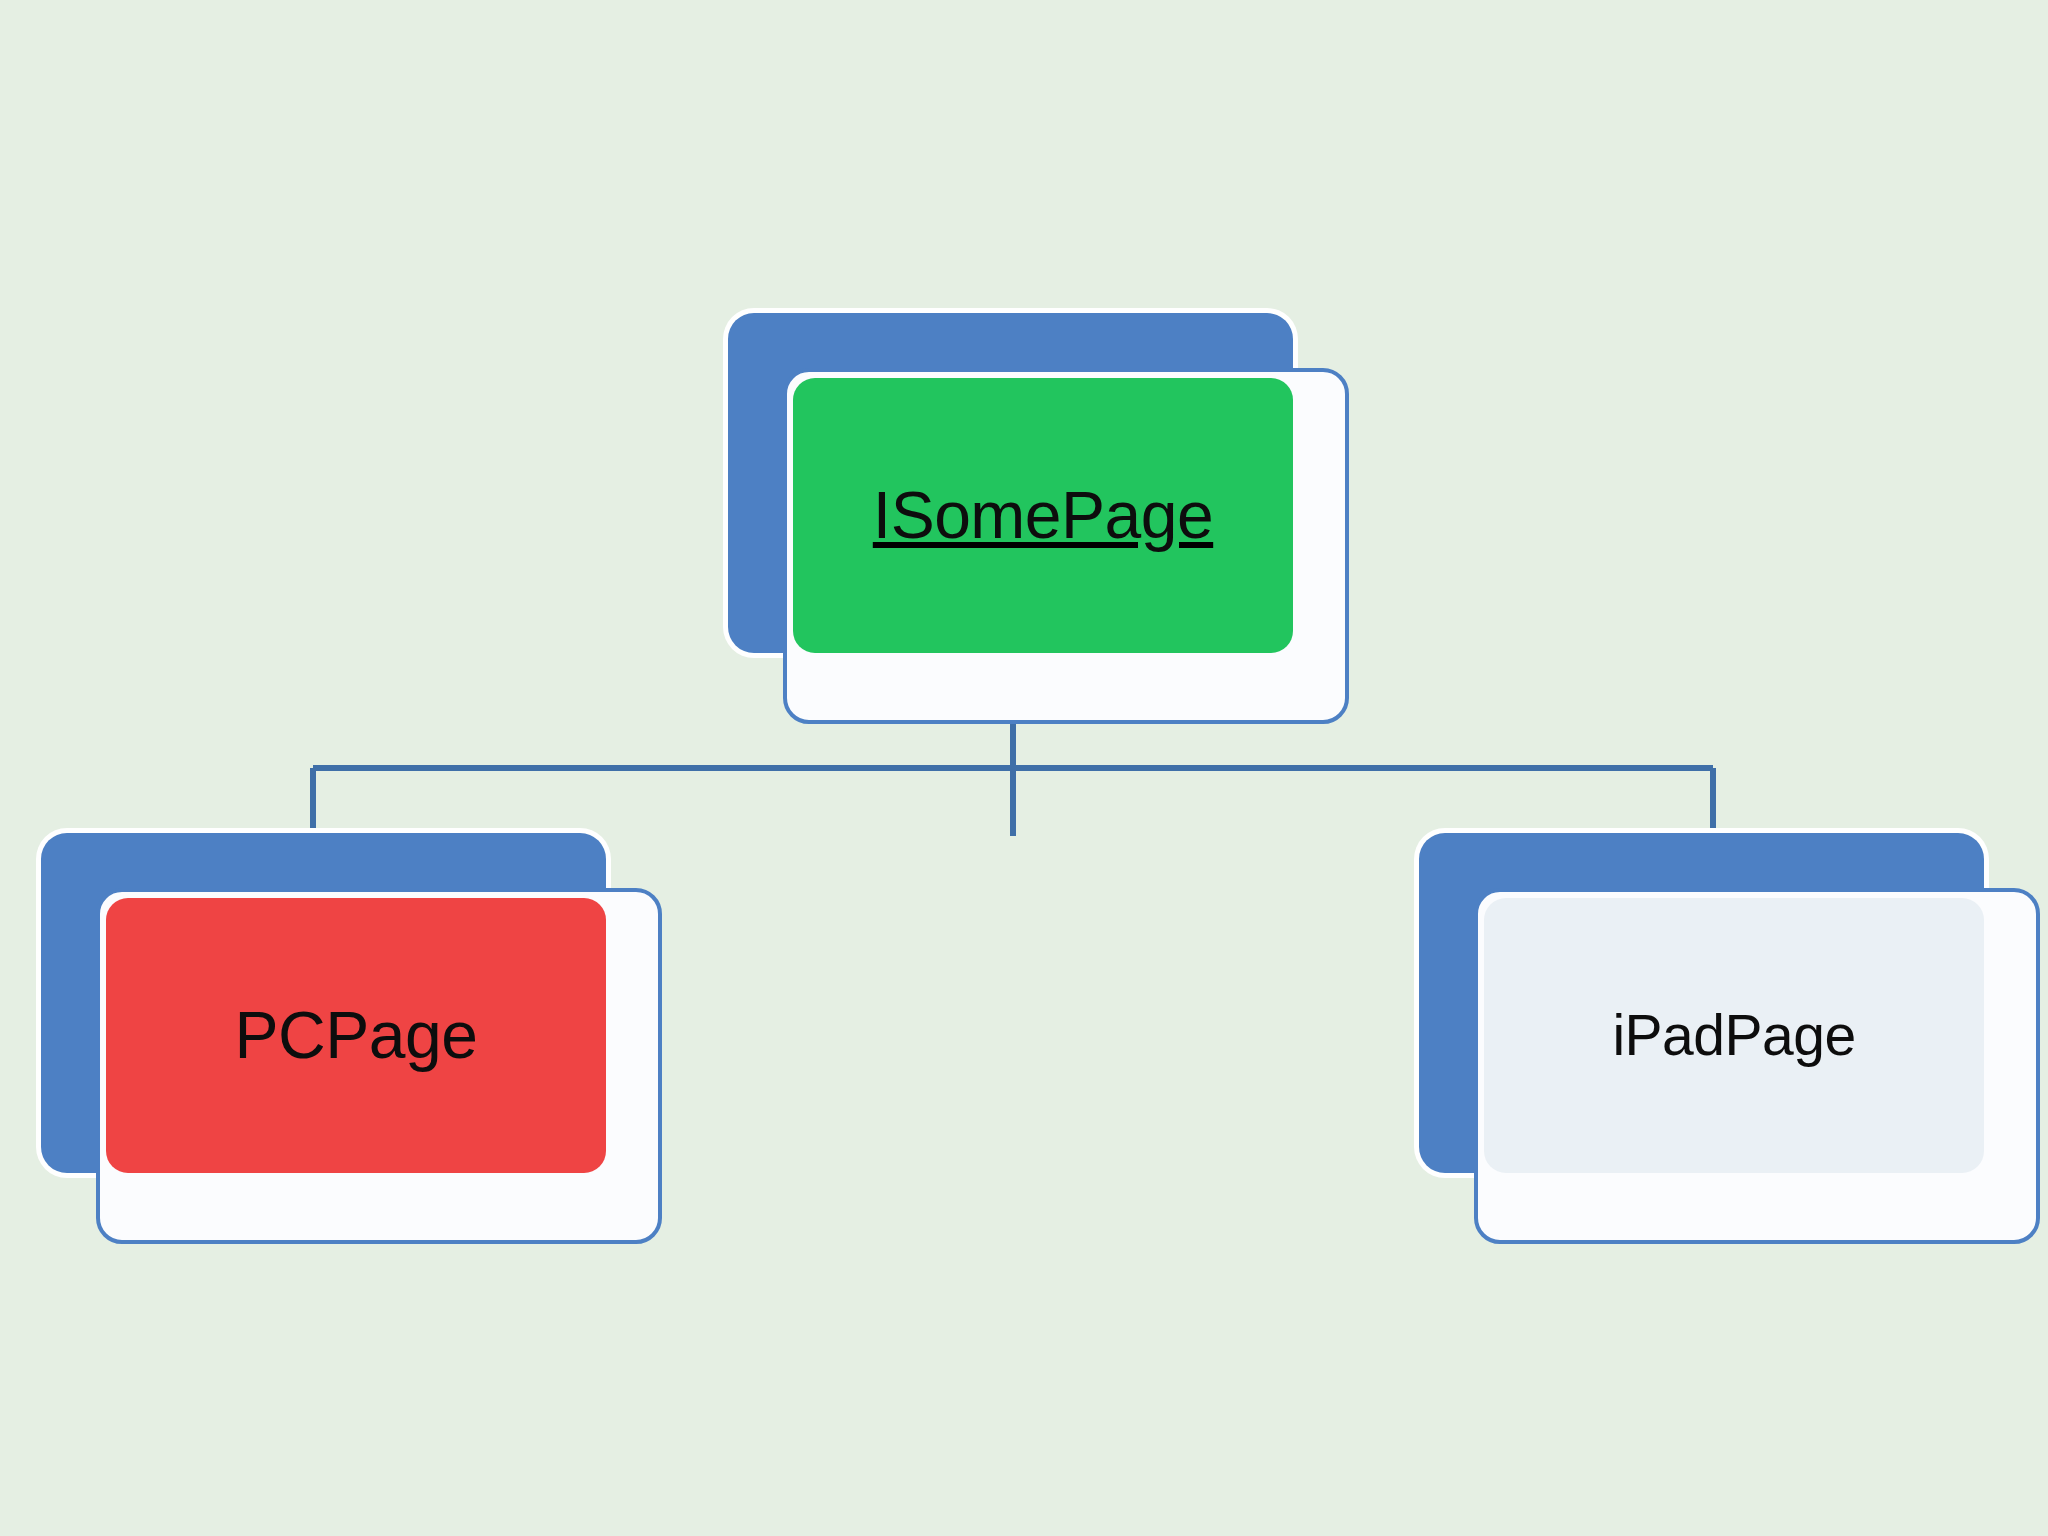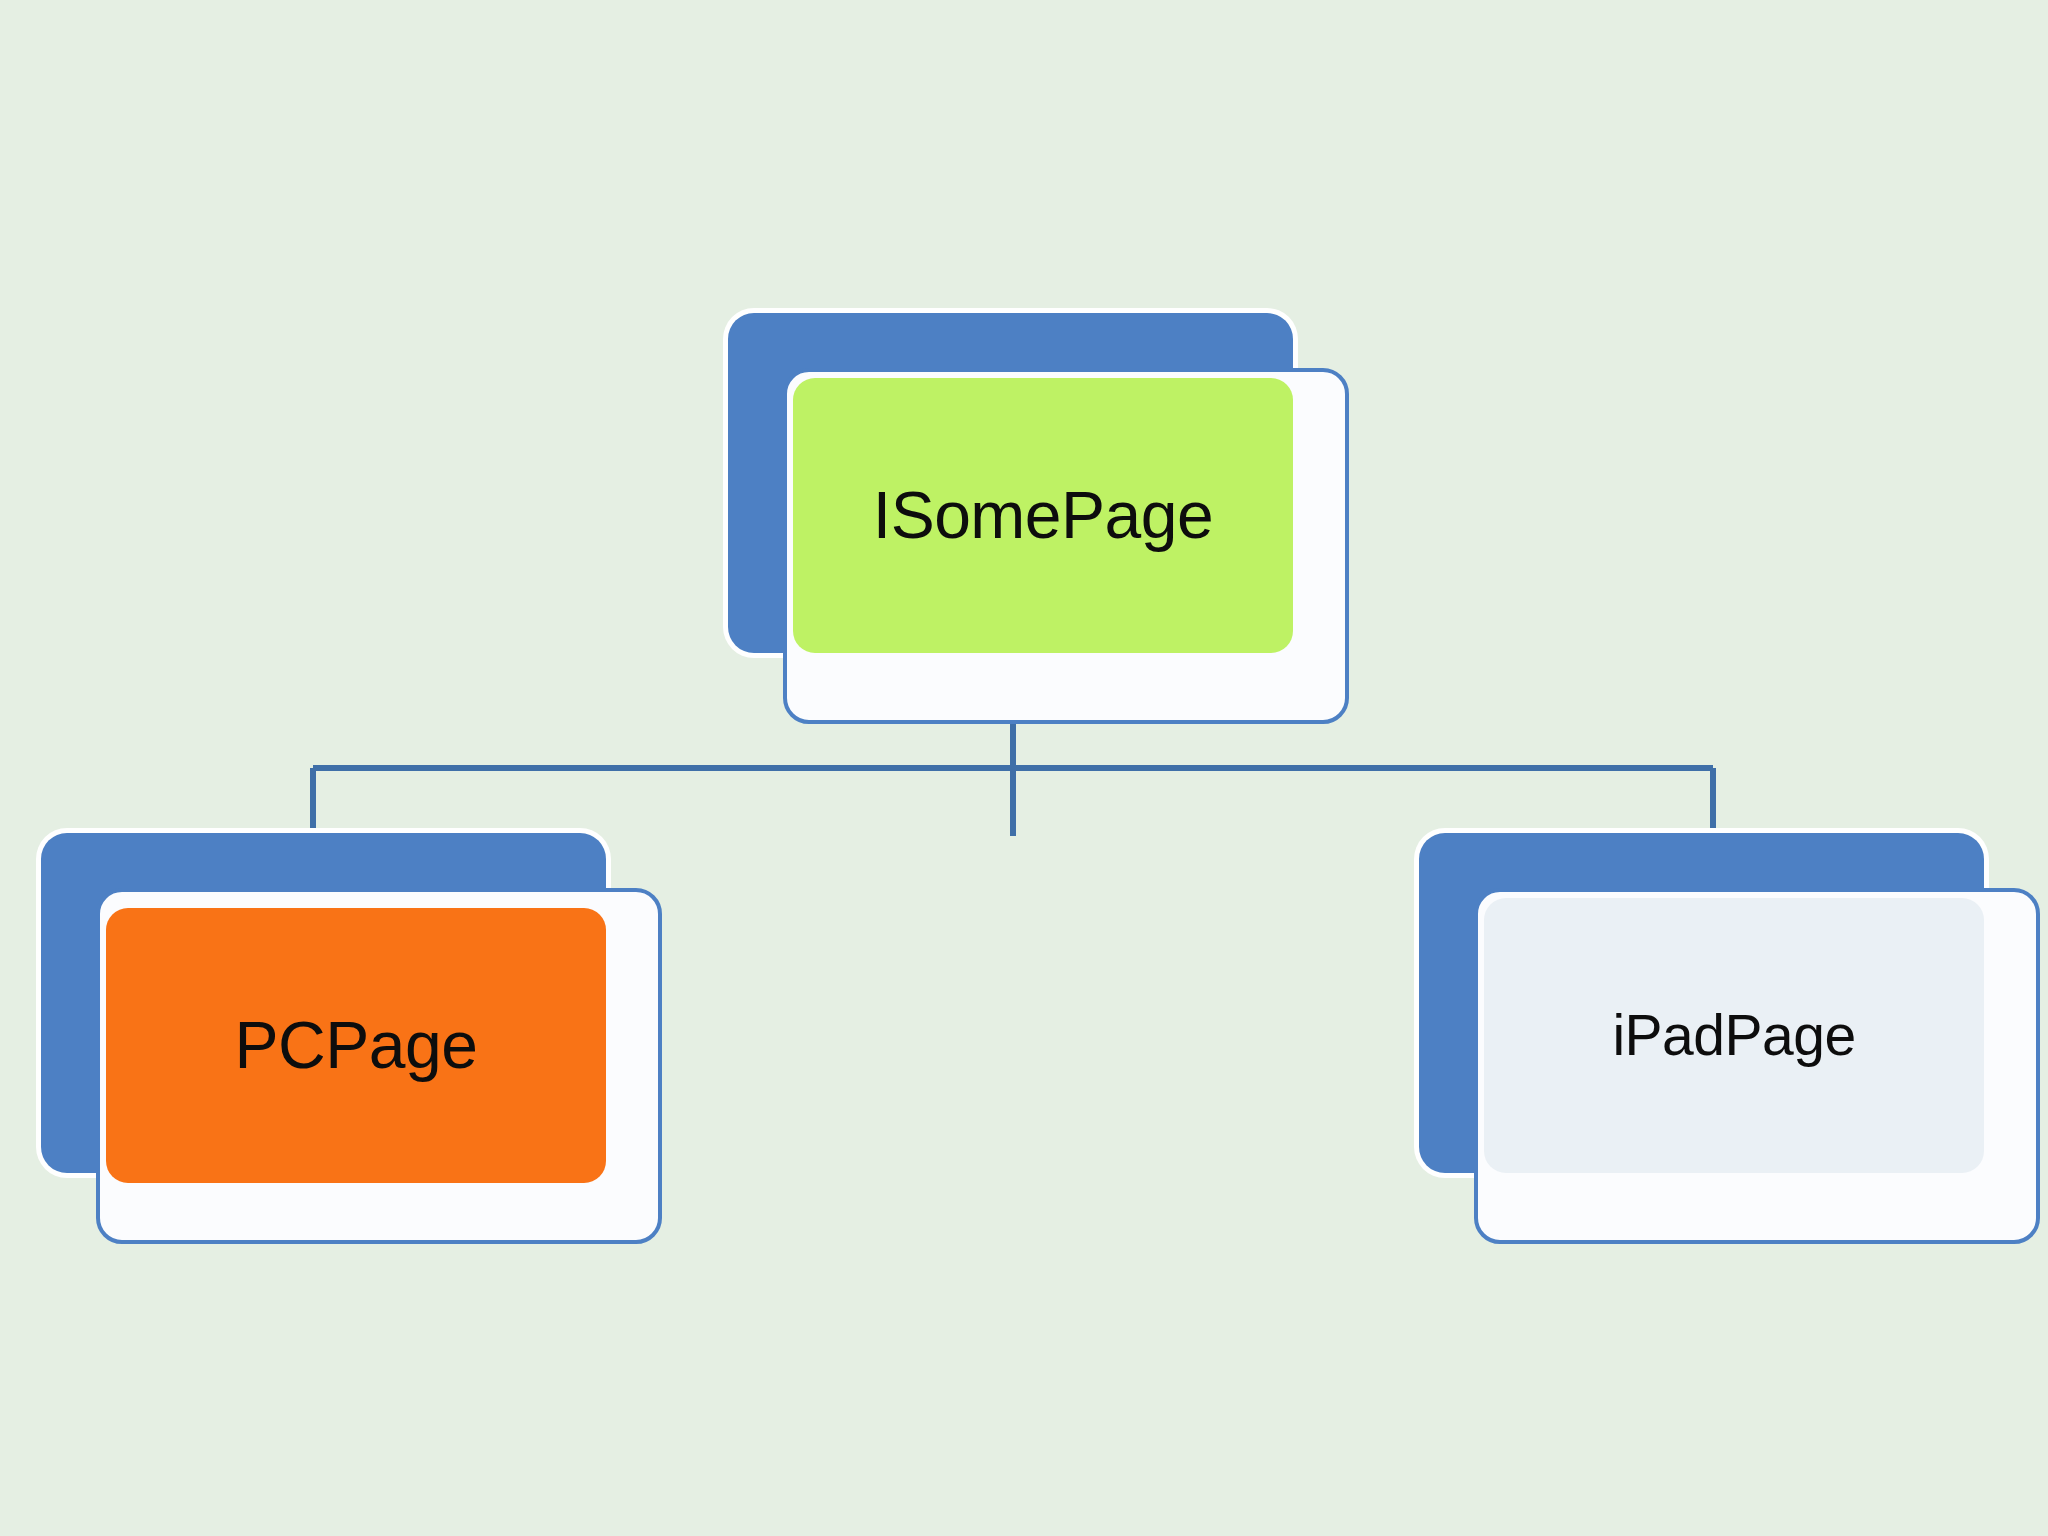--- a/index.html
+++ b/index.html
@@ -121,29 +121,29 @@
     <path d="M 313 768 L 313 836" stroke="#3f6fa8" stroke-width="6" fill="none"></path>
 
     <path d="M 1013 768 L 1013 836" stroke="#3f6fa8" stroke-width="6" fill="none"></path>
 
     <path d="M 1713 768 L 1713 836" stroke="#3f6fa8" stroke-width="6" fill="none"></path>
   </svg>
 
   <div class="node" id="node-root">
     <div class="plate-back" style="background: rgb(77, 128, 196);"></div>
     <div class="plate-front" style="background: rgb(251, 252, 254); border-color: rgb(77, 128, 196);"></div>
-    <div class="panel" style="background: #bef264;">
+    <div class="panel" style="background: #22c55e; text-decoration: underline;">
       <span class="label" style="color: rgb(13, 13, 13);">ISomePage</span>
     </div>
   </div>
 
   <div class="node" id="node-pc">
     <div class="plate-back" style="background: rgb(77, 128, 196);"></div>
     <div class="plate-front" style="background: rgb(251, 252, 254); border-color: rgb(77, 128, 196);"></div>
-    <div class="panel" style="background: #f97316; margin-top: 10px;">
+    <div class="panel" style="background: #ef4444;">
       <span class="label" style="color: rgb(13, 13, 13);">PCPage</span>
     </div>
   </div>
 
 
   <div class="node" id="node-ipad">
     <div class="plate-back" style="background: rgb(77, 128, 196);"></div>
     <div class="plate-front" style="background: rgb(251, 252, 254); border-color: rgb(77, 128, 196);"></div>
     <div class="panel" style="background: rgb(234, 240, 245);">
       <span class="label" style="color: rgb(13, 13, 13);">iPadPage</span>

